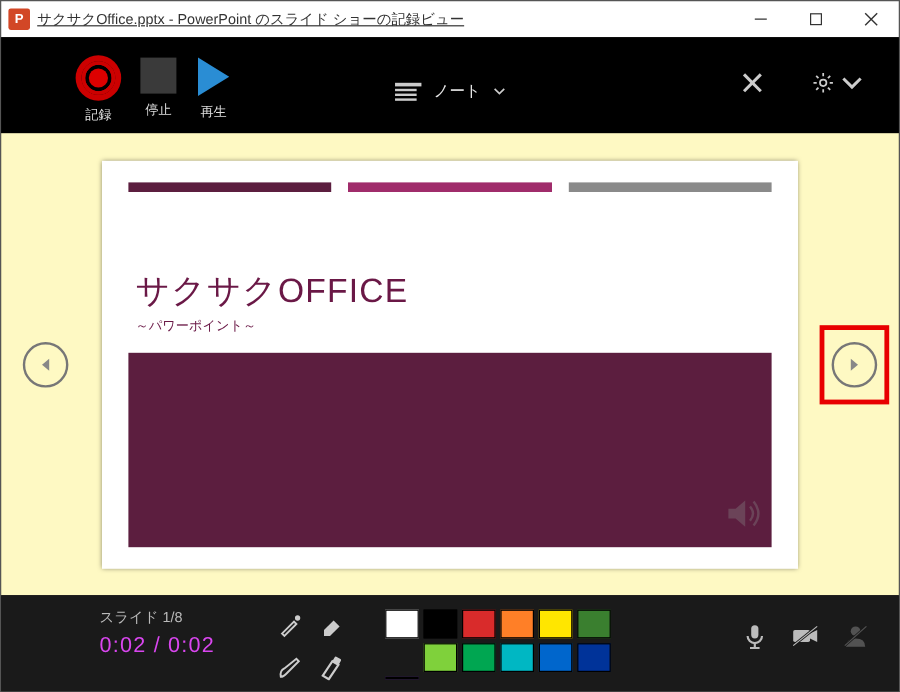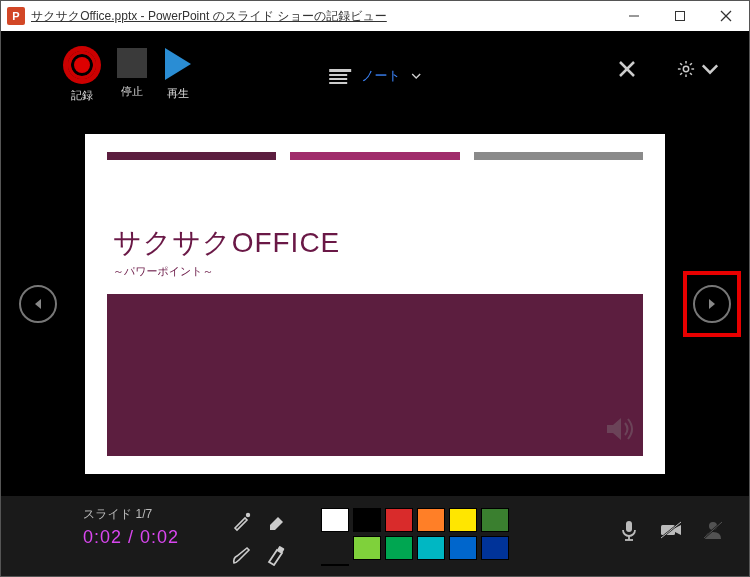--- a/index.html
+++ b/index.html
@@ -15,29 +15,29 @@
   
   .toolbar { height:80px; background:#000; display:flex; align-items:center; color:#ccc; position:relative;}
   .tb-group { display:flex; align-items:flex-start; gap:18px; padding-left:64px; padding-top:8px;}
   .tb-item { display:flex; flex-direction:column; align-items:center; gap:6px; font-size:11px; color:#ddd;}
   .rec-icon { width:34px; height:34px; border-radius:50%; background:radial-gradient(circle, #d00 0 55%, transparent 56%); box-shadow:0 0 0 3px #c00 inset, 0 0 0 4px #000 inset, 0 0 0 2px #c00; border:3px solid #c00;}
   .rec-icon { background:#000; position:relative;}
   .rec-icon::after{content:"";position:absolute;inset:6px;border-radius:50%;background:#d00;}
   .rec-icon::before{content:"";position:absolute;inset:0;border-radius:50%;border:3px solid #c00;}
   .stop-icon { width:30px; height:30px; background:#3a3a3a; }
   .play-icon { width:0; height:0; border-left:26px solid #2a8dd4; border-top:16px solid transparent; border-bottom:16px solid transparent; }
-  .tb-center { position:absolute; left:50%; transform:translateX(-50%); display:flex; align-items:center; gap:10px; color:#3b82f6; font-size:13px;margin-top:10px;}
+  .tb-center { position:absolute; left:50%; transform:translateX(-50%); display:flex; align-items:center; gap:10px; color:#e5e5e5; font-size:13px;margin-top:10px;}
   .notes-icon{display:flex;flex-direction:column;gap:2px;}
   .notes-icon span{display:block;width:18px;height:2px;background:#ccc;}
   .notes-icon span:nth-child(1){width:22px;height:3px;}
   .tb-right { position:absolute; right:30px; display:flex; align-items:center; gap:40px;}
   .x-icon svg{width:20px;height:20px;}
   .gear-icon svg{width:18px;height:18px;}
   
-  .stage { flex:1; background:#000000; position:relative; display:flex; align-items:center; justify-content:center;}
+  .stage { flex:1; background:#fef9c3; position:relative; display:flex; align-items:center; justify-content:center;}
   .nav-btn { width:38px; height:38px; border:2px solid #777; border-radius:50%; display:flex; align-items:center; justify-content:center; position:absolute; top:50%; transform:translateY(-50%);}
   .nav-prev { left:18px; }
   .nav-next { right:18px; }
   .nav-btn svg{width:14px;height:14px;}
   .next-highlight{ position:absolute; right:8px; top:50%; transform:translateY(-50%); width:58px; height:66px; border:4px solid #e80000;}
   .slide { width:580px; height:340px; background:#fff; position:relative; box-shadow:0 0 4px rgba(0,0,0,.5);}
   .slide-bars{position:absolute; top:18px; left:22px; right:22px; height:8px; display:flex; gap:14px;}
   .slide-bars div{flex:1;}
   .slide-title{position:absolute; top:90px; left:28px; font-size:28px; color:#6a1846; font-weight:500; letter-spacing:1px;}
   .slide-sub{position:absolute; top:130px; left:28px; font-size:11px; color:#6a1846;}
@@ -167,21 +167,21 @@
             <path d="M4 13 H10 L18 6 V28 L10 21 H4 Z" fill="#888"></path>
             <path d="M22 11 Q27 17 22 23" fill="none" stroke="#888" stroke-width="2"></path>
             <path d="M25 7 Q33 17 25 27" fill="none" stroke="#888" stroke-width="2"></path>
           </svg>
       </div>
     </div>
   </div>
 
   <div class="bottombar">
     <div class="bb-left">
-      <div>スライド 1/7</div>
+      <div>スライド 1/8</div>
       <div class="bb-time">
         <span>0:02</span><span> / </span><span>0:02</span>
       </div>
     </div>
 
     <div class="tools">
       <div class="tool">
         <svg viewBox="0 0 22 22">
             <path d="M4 18 L14 8 L16 10 L6 20 Z" fill="none" stroke="#ccc" stroke-width="1.6"></path>
             <circle cx="17" cy="5" r="2.2" fill="#ccc"></circle>

